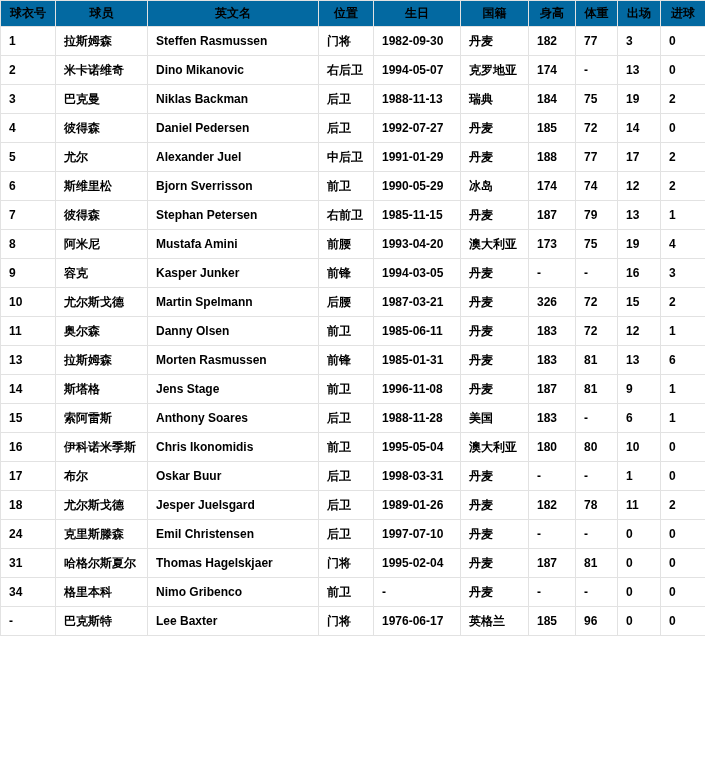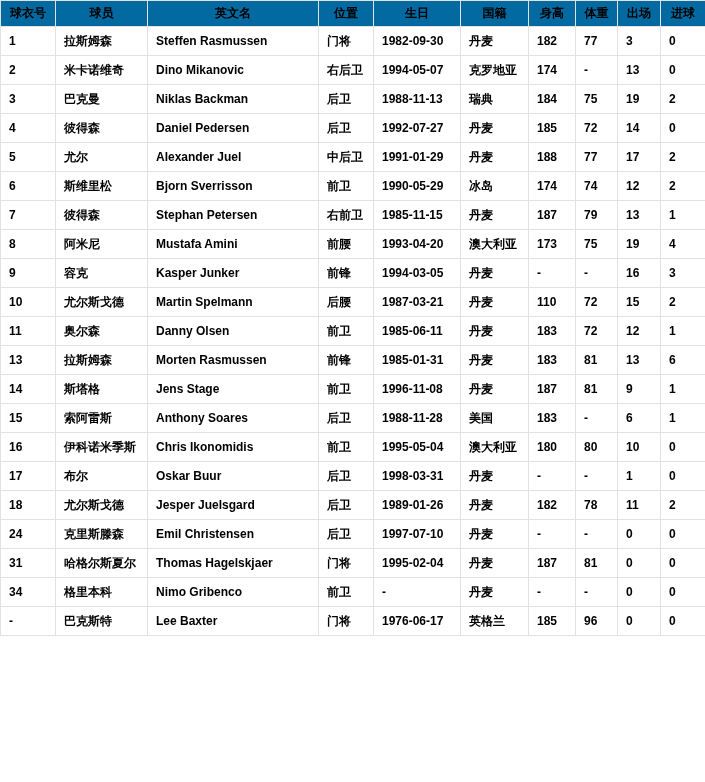--- a/index.html
+++ b/index.html
@@ -192,21 +192,21 @@
           <td>16</td>
           <td>3</td>
         </tr>
         <tr>
           <td>10</td>
           <td>尤尔斯戈德</td>
           <td>Martin Spelmann</td>
           <td>后腰</td>
           <td>1987-03-21</td>
           <td>丹麦</td>
-          <td>110</td>
+          <td>326</td>
           <td>72</td>
           <td>15</td>
           <td>2</td>
         </tr>
         <tr>
           <td>11</td>
           <td>奥尔森</td>
           <td>Danny Olsen</td>
           <td>前卫</td>
           <td>1985-06-11</td>

